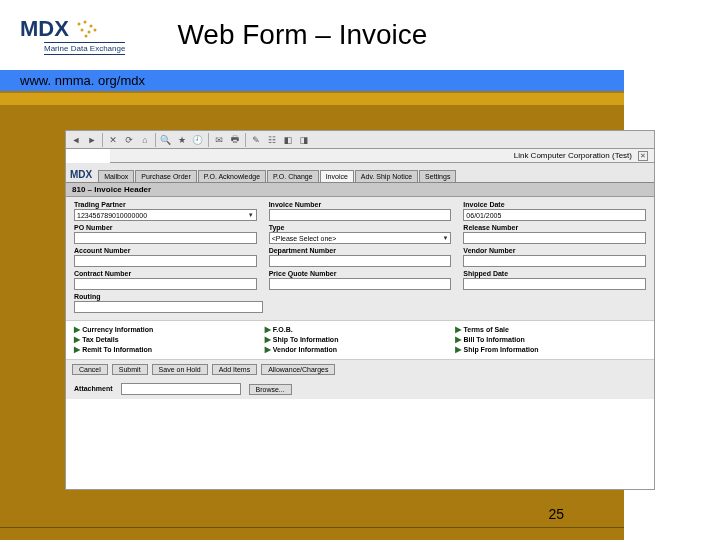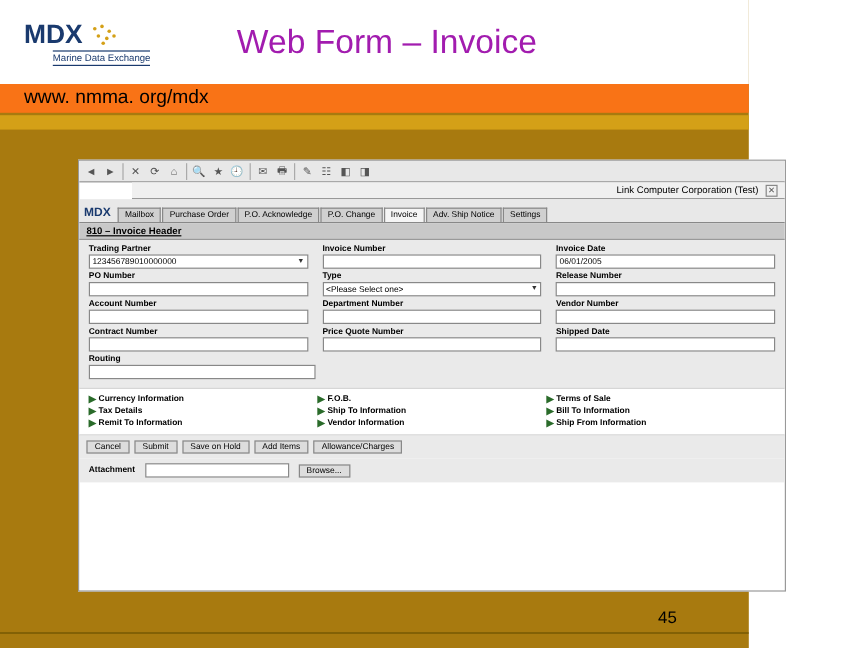--- a/index.html
+++ b/index.html
@@ -3,33 +3,33 @@
 <meta charset="utf-8">
 <style>
   * { box-sizing: border-box; margin: 0; padding: 0; }
   body { font-family: Arial, sans-serif; background: #fff; width: 720px; height: 540px; overflow: hidden; }
   .slide { width: 624px; height: 540px; background: #a87a0f; position: relative; }
   .header { background: #fff; height: 70px; display: flex; align-items: center; padding: 0 20px; }
   .logo { display: flex; flex-direction: column; align-items: flex-start; }
   .logo-main { font-size: 22px; font-weight: bold; color: #1a3a6e; display: flex; align-items: center; }
   .logo-dots { display: inline-block; width: 30px; height: 22px; position: relative; margin-left: 4px; }
   .logo-sub { font-size: 8px; color: #1a3a6e; border-top: 1px solid #1a3a6e; border-bottom: 1px solid #1a3a6e; padding: 1px 0; margin-left: 24px; }
-  .title { font-size: 28px; color: #a21caf; margin-left: 72px; }
-  .url-bar { background: #f97316; color: #000; font-size: 16px; padding: 3px 20px; }
+  .title { font-size: 28px; color: #000000; margin-left: 52px; }
+  .url-bar { background: #3b82f6; color: #000; font-size: 13px; padding: 3px 20px; }
   .accent-bar { height: 12px; background: #d4a017; margin-top: 2px; }
   .app-area { background: #fff; margin: 25px 65px 0 65px; width: 590px; height: 360px; font-size: 8px; color: #000; border: 1px solid #999; overflow: hidden; }
   .toolbar { background: #e8e8e8; height: 18px; display: flex; align-items: center; padding: 0 4px; gap: 4px; border-bottom: 1px solid #999; }
   .tb-icon { width: 12px; height: 12px; display: inline-flex; align-items: center; justify-content: center; font-size: 9px; color: #555; }
   .sep { width: 1px; height: 14px; background: #aaa; }
   .company-bar { background: #f0f0f0; height: 14px; display: flex; justify-content: flex-end; align-items: center; padding: 0 6px; border-bottom: 1px solid #999; font-size: 8px; margin-left: 44px; }
   .tabs-row { display: flex; align-items: flex-end; background: #e8e8e8; height: 20px; padding-left: 4px; border-bottom: 1px solid #888; }
   .app-logo { font-size: 10px; font-weight: bold; color: #1a3a6e; margin-right: 6px; padding-bottom: 2px; }
   .tab { background: #d0d0d0; border: 1px solid #888; border-bottom: none; padding: 2px 5px; font-size: 7px; margin-right: 1px; cursor: pointer; }
   .tab.active { background: #f5f5f5; }
-  .section-header { background: #c8c8c8; padding: 2px 6px; font-size: 8px; font-weight: bold; border-bottom: 1px solid #999; text-decoration: underline; }
+  .section-header { background: #c8c8c8; padding: 2px 6px; font-size: 8px; font-weight: bold; border-bottom: 1px solid #999; }
   .form-area { background: #eaeaea; padding: 4px 8px; }
   .form-row { display: flex; gap: 12px; margin-bottom: 3px; }
   .form-col { flex: 1; display: flex; flex-direction: column; }
   .lbl { font-size: 7px; font-weight: bold; margin-bottom: 1px; }
   .inp { border: 1px solid #888; background: #fff; height: 12px; width: 100%; font-size: 7px; padding: 0 2px; }
   .sel { border: 1px solid #888; background: #fff; height: 12px; width: 100%; font-size: 7px; display: flex; align-items: center; justify-content: space-between; padding: 0 2px; }
   .sel-arrow { font-size: 6px; color: #333; }
   .links-row { display: flex; background: #fff; padding: 4px 8px; border-top: 1px solid #ccc; border-bottom: 1px solid #ccc; }
   .links-col { flex: 1; }
   .link-item { display: flex; align-items: center; font-size: 7px; font-weight: bold; color: #000; cursor: pointer; margin-bottom: 1px; }
@@ -230,15 +230,15 @@
       <div class="btn">Allowance/Charges</div>
     </div>
 
     <div class="attach-row">
       <div class="lbl">Attachment</div>
       <input class="inp" style="width: 120px;" value="">
       <div class="btn">Browse...</div>
     </div>
   </div>
 
-  <div class="page-num">45</div>
+  <div class="page-num">25</div>
   <div class="footer-line"></div>
 </div>
 
 </body></html>

